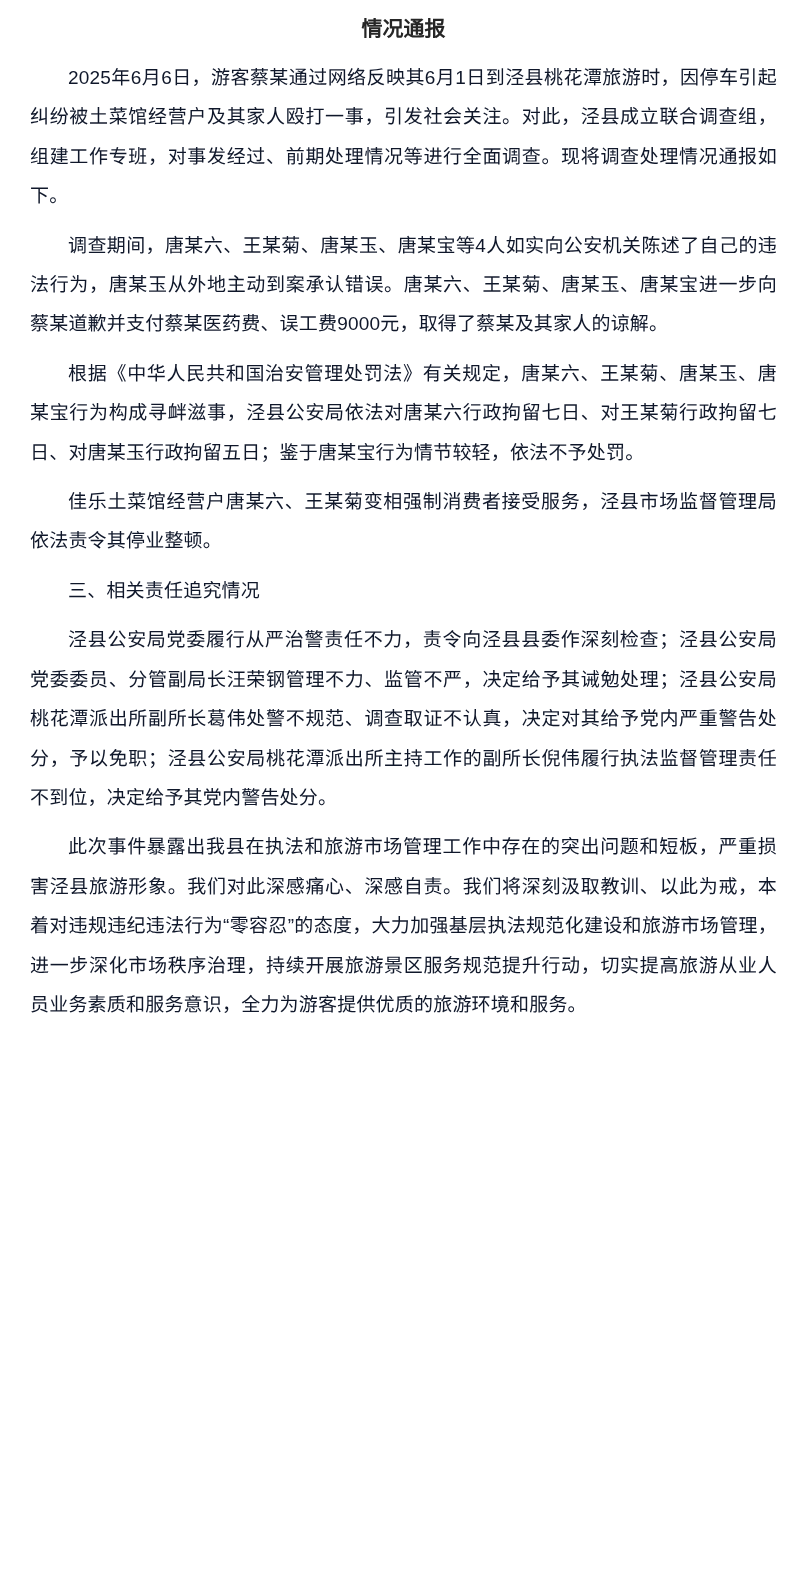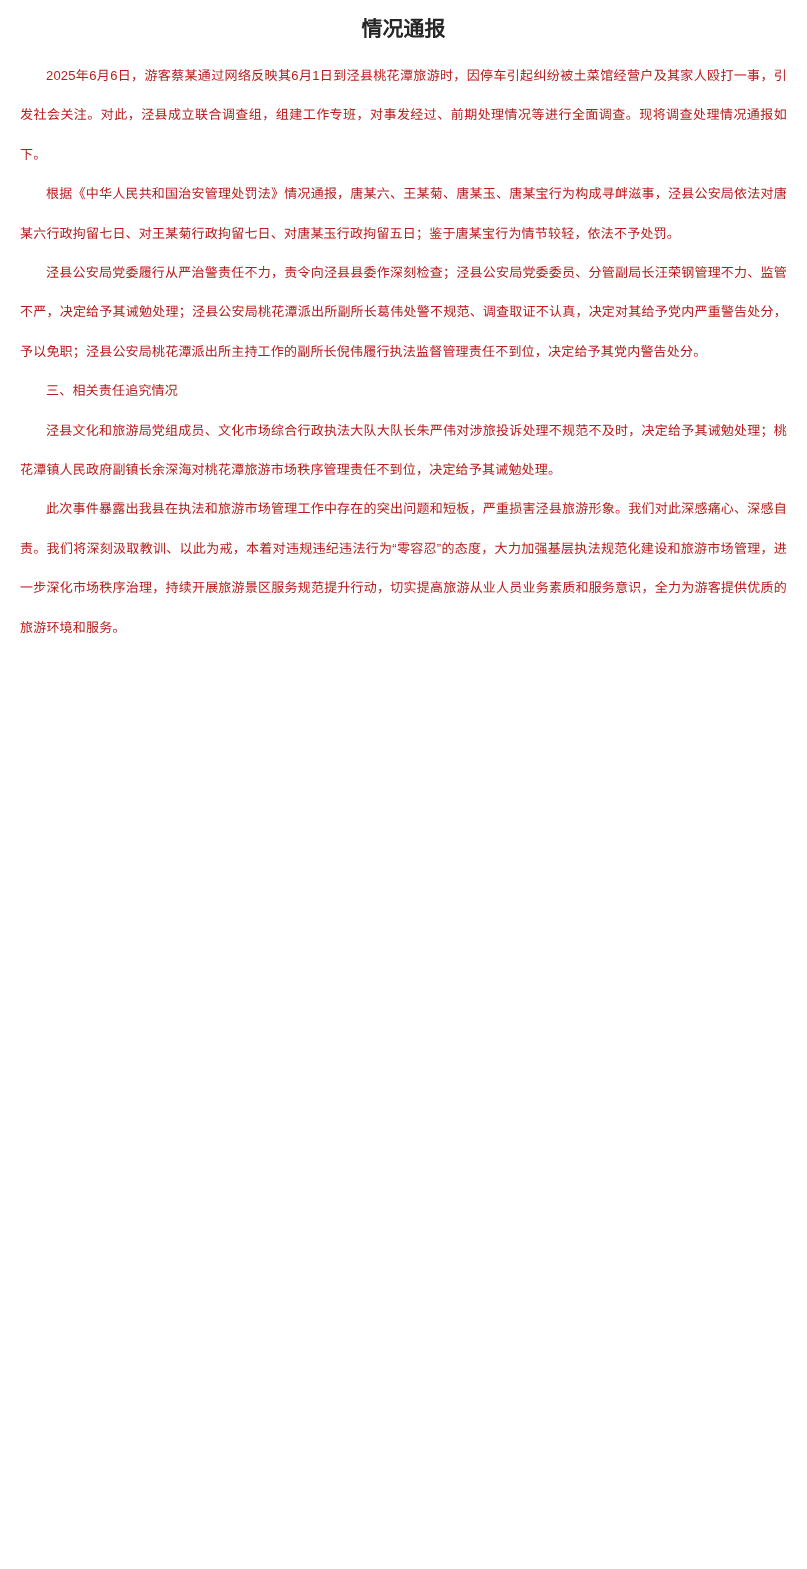--- a/index.html
+++ b/index.html
@@ -18,40 +18,41 @@
   }
   .doc-title {
     margin: 0 0 8px 0;
     font-size: 21px;
     font-weight: 700;
     color: #262626;
     text-align: center;
     line-height: 38px;
   }
   .para {
-    margin: 0;
-    font-size: 13px;
-    color: #b91c1c;
+    margin: 10px;
+    font-size: 19px;
+    color: #0f172a;
     line-height: 39.4px;
     text-align: justify;
     text-indent: 2em;
     letter-spacing: 0.2px;
     word-break: break-all;
   }
 </style>
 </head>
 <body>
 
 <div class="page">
 
   <h1 class="doc-title">情况通报</h1>
 
   <p class="para">2025年6月6日，游客蔡某通过网络反映其6月1日到泾县桃花潭旅游时，因停车引起纠纷被土菜馆经营户及其家人殴打一事，引发社会关注。对此，泾县成立联合调查组，组建工作专班，对事发经过、前期处理情况等进行全面调查。现将调查处理情况通报如下。</p>
 
+  <p class="para">调查期间，唐某六、王某菊、唐某玉、唐某宝等4人如实向公安机关陈述了自己的违法行为，唐某玉从外地主动到案承认错误。唐某六、王某菊、唐某玉、唐某宝进一步向蔡某道歉并支付蔡某医药费、误工费9000元，取得了蔡某及其家人的谅解。</p>
 
-  <p class="para">根据《中华人民共和国治安管理处罚法》情况通报，唐某六、王某菊、唐某玉、唐某宝行为构成寻衅滋事，泾县公安局依法对唐某六行政拘留七日、对王某菊行政拘留七日、对唐某玉行政拘留五日；鉴于唐某宝行为情节较轻，依法不予处罚。</p>
+  <p class="para">根据《中华人民共和国治安管理处罚法》有关规定，唐某六、王某菊、唐某玉、唐某宝行为构成寻衅滋事，泾县公安局依法对唐某六行政拘留七日、对王某菊行政拘留七日、对唐某玉行政拘留五日；鉴于唐某宝行为情节较轻，依法不予处罚。</p>
+  <p class="para">佳乐土菜馆经营户唐某六、王某菊变相强制消费者接受服务，泾县市场监督管理局依法责令其停业整顿。</p>
 
+  <p class="para">三、相关责任追究情况</p>
   <p class="para">泾县公安局党委履行从严治警责任不力，责令向泾县县委作深刻检查；泾县公安局党委委员、分管副局长汪荣钢管理不力、监管不严，决定给予其诫勉处理；泾县公安局桃花潭派出所副所长葛伟处警不规范、调查取证不认真，决定对其给予党内严重警告处分，予以免职；泾县公安局桃花潭派出所主持工作的副所长倪伟履行执法监督管理责任不到位，决定给予其党内警告处分。</p>
-  <p class="para">三、相关责任追究情况</p>
-  <p class="para">泾县文化和旅游局党组成员、文化市场综合行政执法大队大队长朱严伟对涉旅投诉处理不规范不及时，决定给予其诫勉处理；桃花潭镇人民政府副镇长余深海对桃花潭旅游市场秩序管理责任不到位，决定给予其诫勉处理。</p>
   <p class="para">此次事件暴露出我县在执法和旅游市场管理工作中存在的突出问题和短板，严重损害泾县旅游形象。我们对此深感痛心、深感自责。我们将深刻汲取教训、以此为戒，本着对违规违纪违法行为“零容忍”的态度，大力加强基层执法规范化建设和旅游市场管理，进一步深化市场秩序治理，持续开展旅游景区服务规范提升行动，切实提高旅游从业人员业务素质和服务意识，全力为游客提供优质的旅游环境和服务。</p>
 
 </div>
 
 </body></html>

